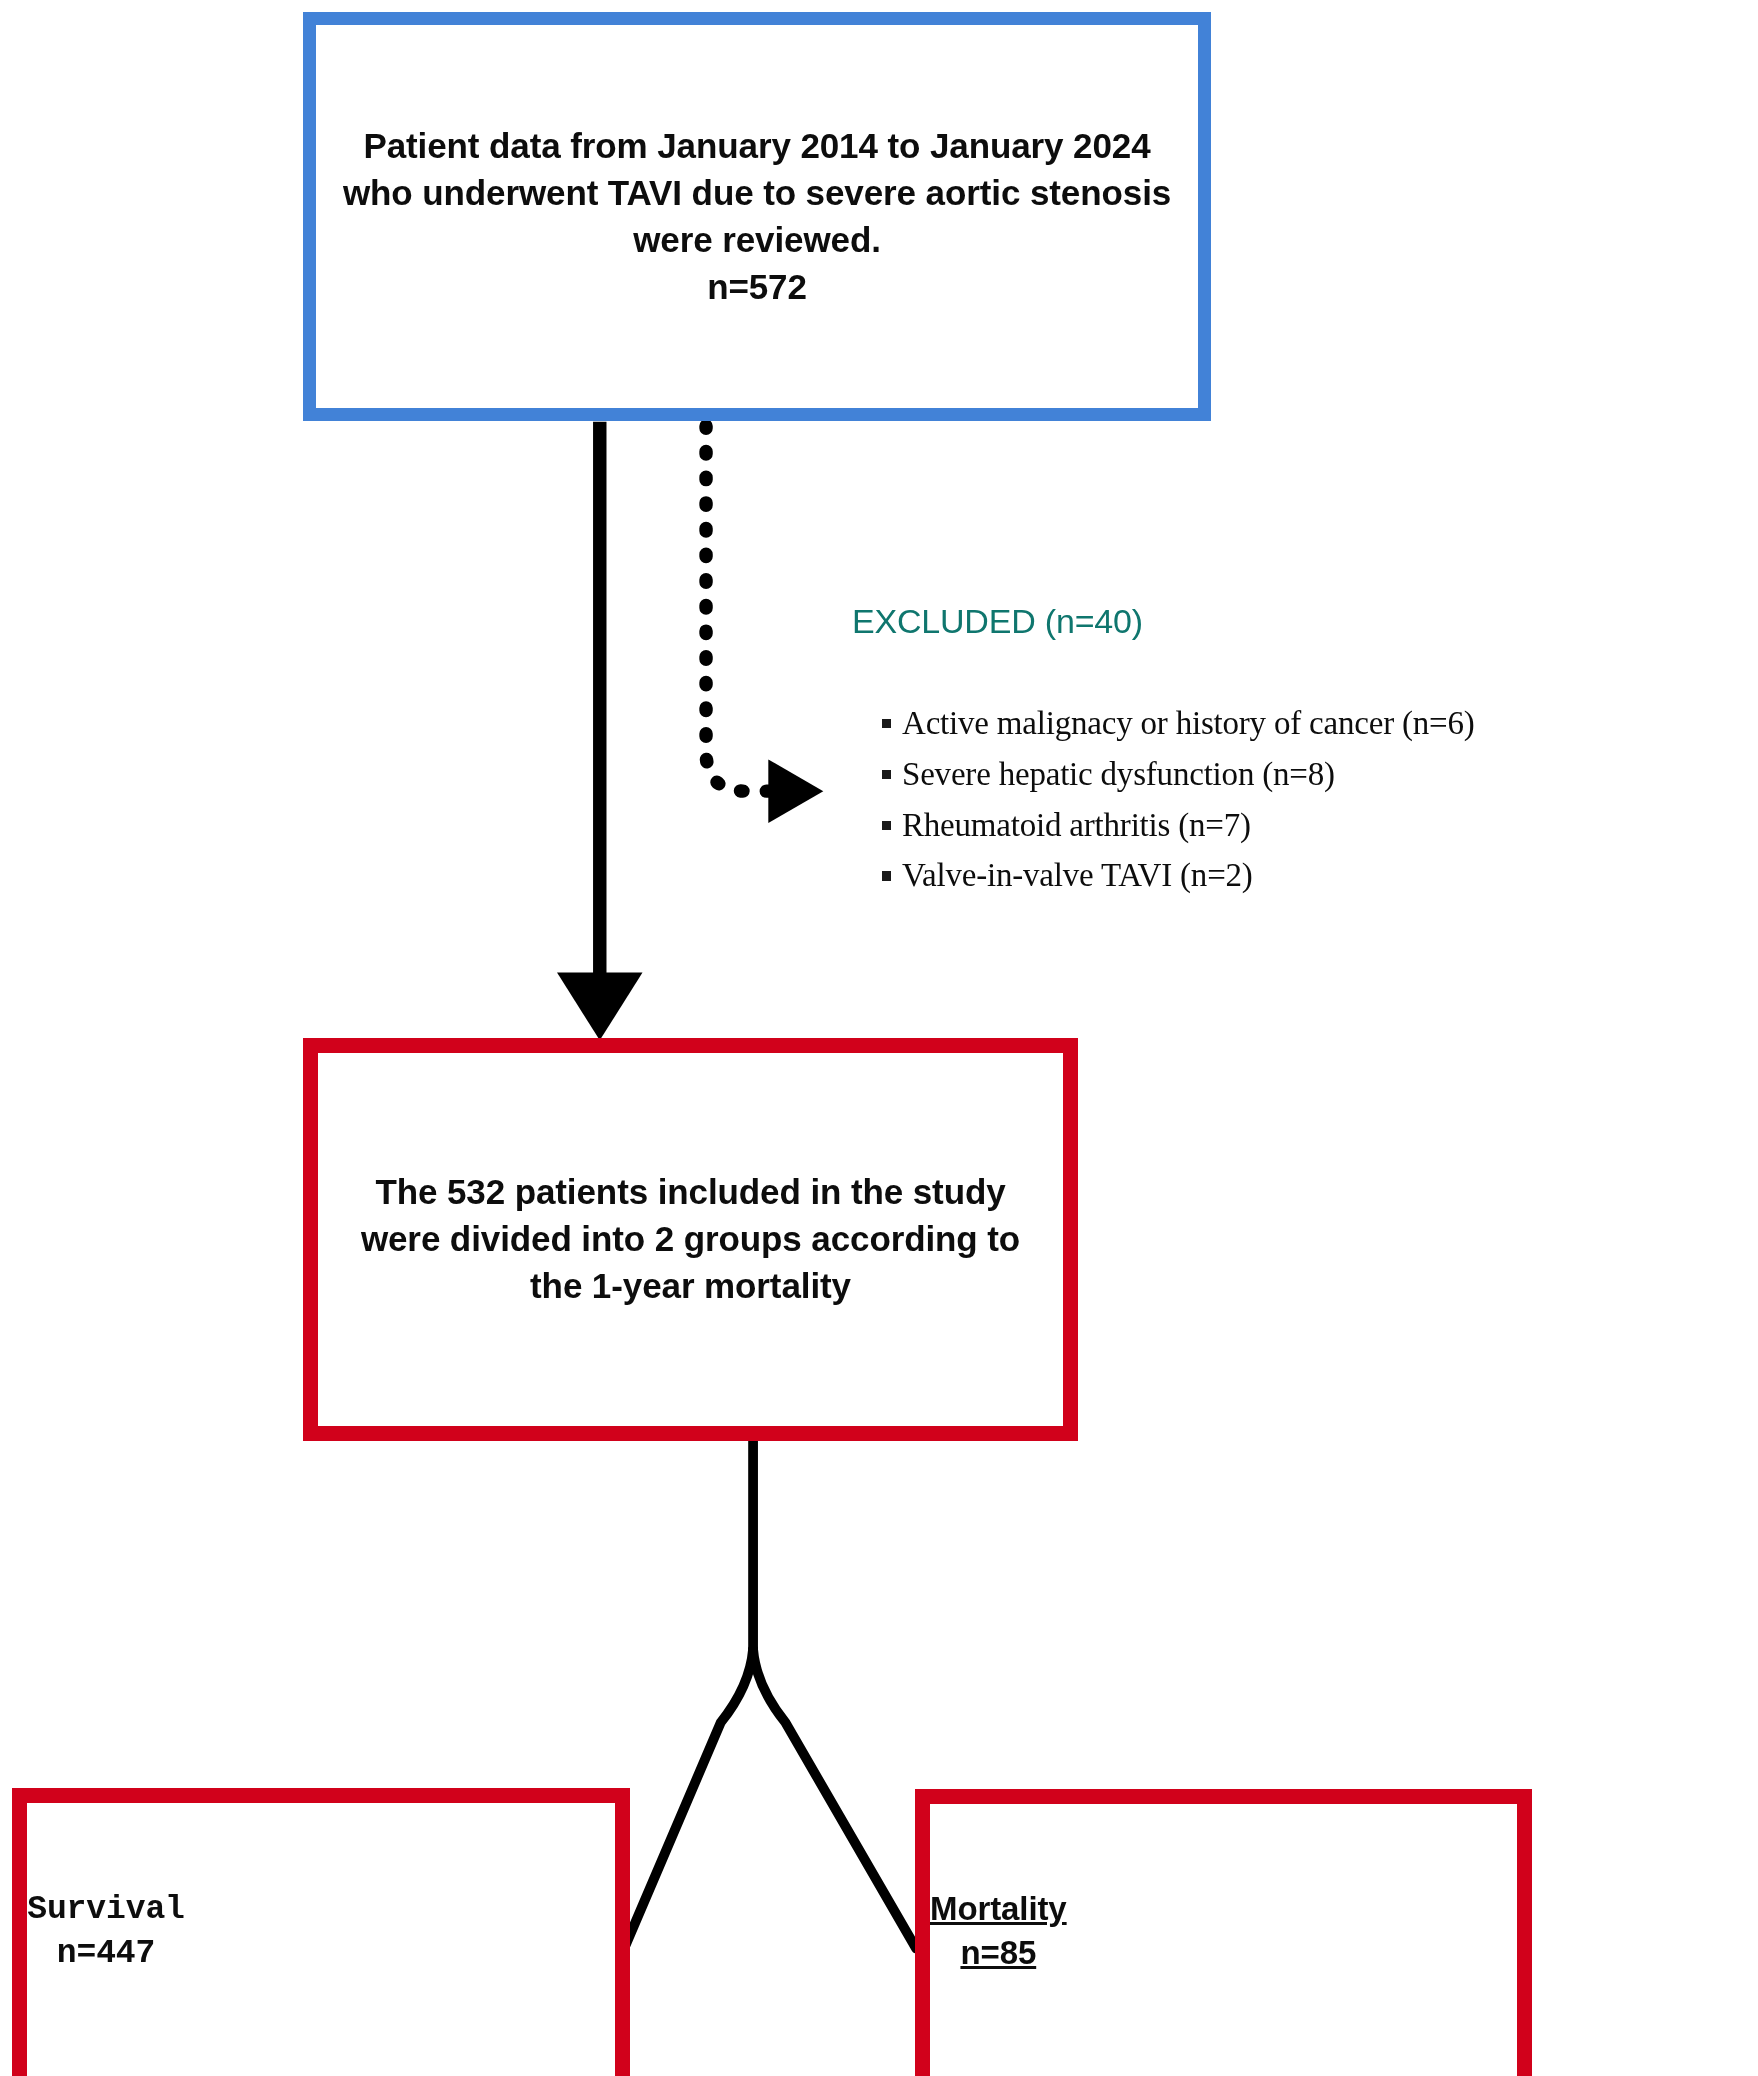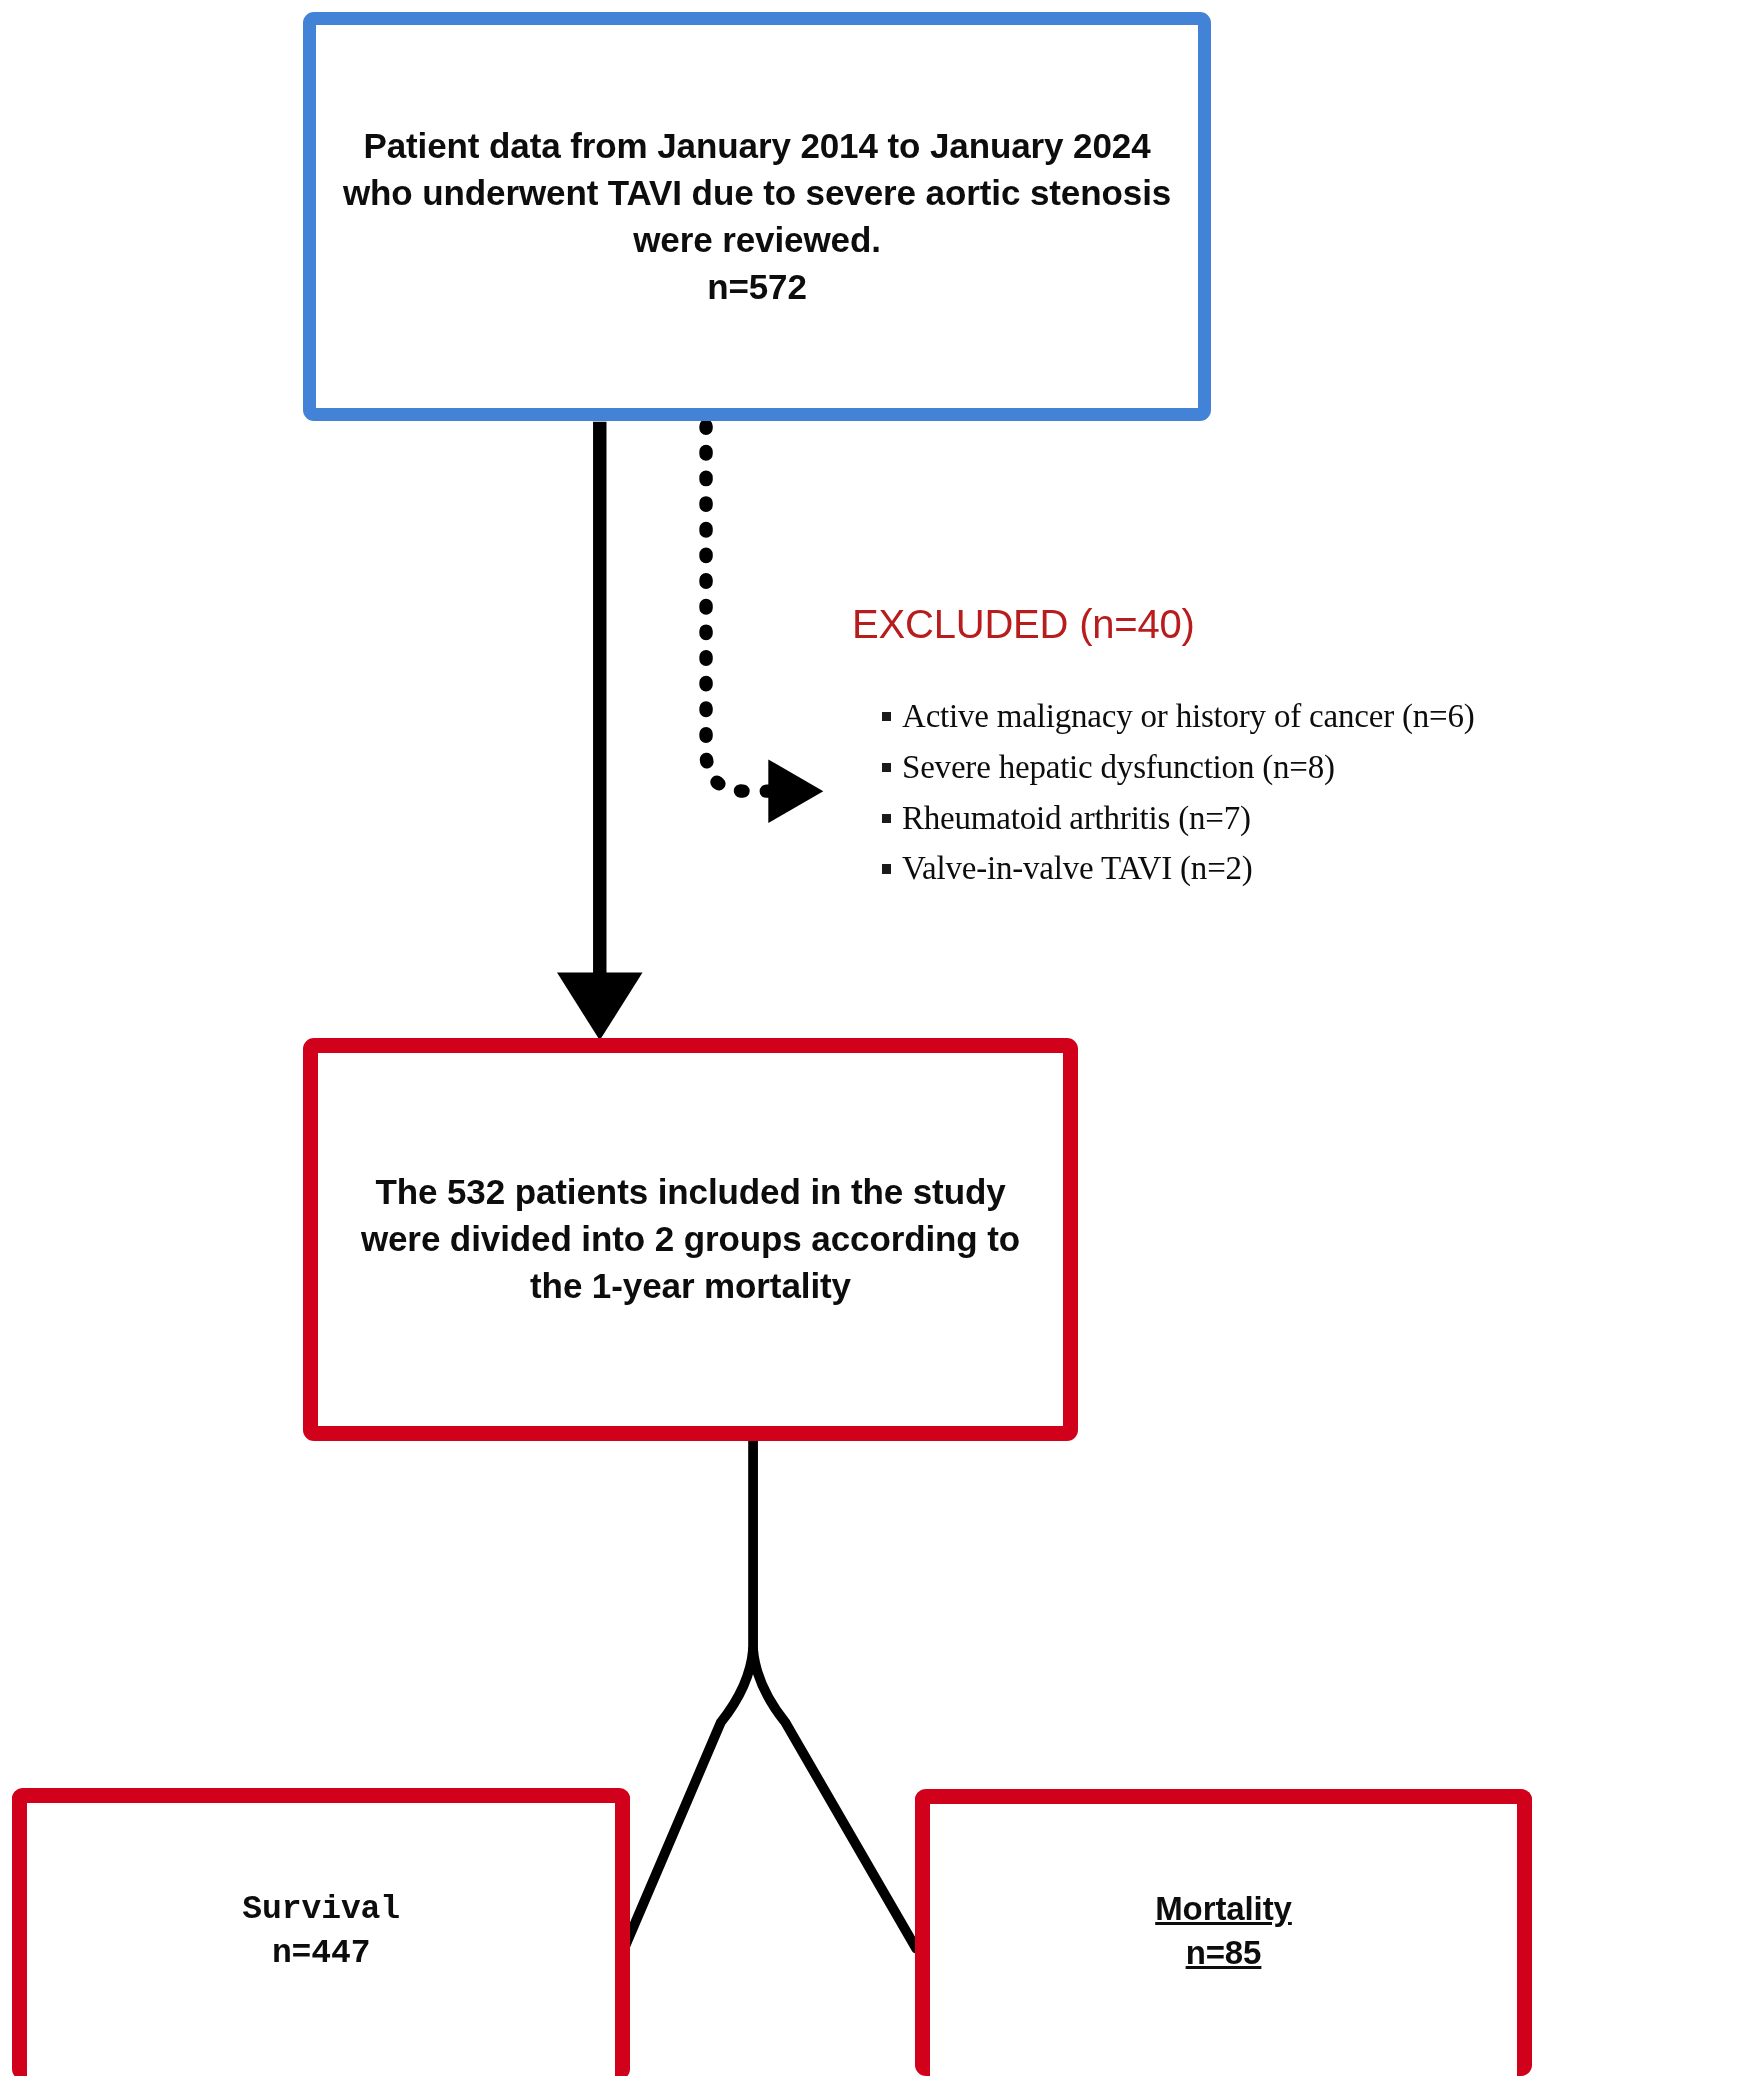--- a/index.html
+++ b/index.html
@@ -18,23 +18,21 @@
     overflow: hidden;
   }
 
   
   .node-box {
     position: absolute;
     box-sizing: border-box;
     background: #ffffff;
     display: flex;
     align-items: center;
-    justify-content: center;
     text-align: center;
-    border-radius: 11px;
   }
   .node-box .node-text {
     font-weight: bold;
     color: #0d0d0d;
     line-height: 1.34;
     letter-spacing: -0.1px;
     white-space: pre-line;
   }
 
   #box-source {
@@ -90,24 +88,24 @@
   }
 
   
   #excluded-panel {
     position: absolute;
     left: 852px;
     top: 602px;
     width: 898px;
   }
   #excluded-title {
-    font-size: 40px;
-    color: #b91c1c;
+    font-size: 34px;
+    color: #0f766e;
     letter-spacing: -0.2px;
-    margin-bottom: 44px;
+    margin-bottom: 57px;
   }
   #excluded-list {
     list-style: none;
     margin: 12px;
     padding: 0;
     font-family: Liberation Serif, serif;
   }
   #excluded-list li {
     position: relative;
     padding-left: 38px;

